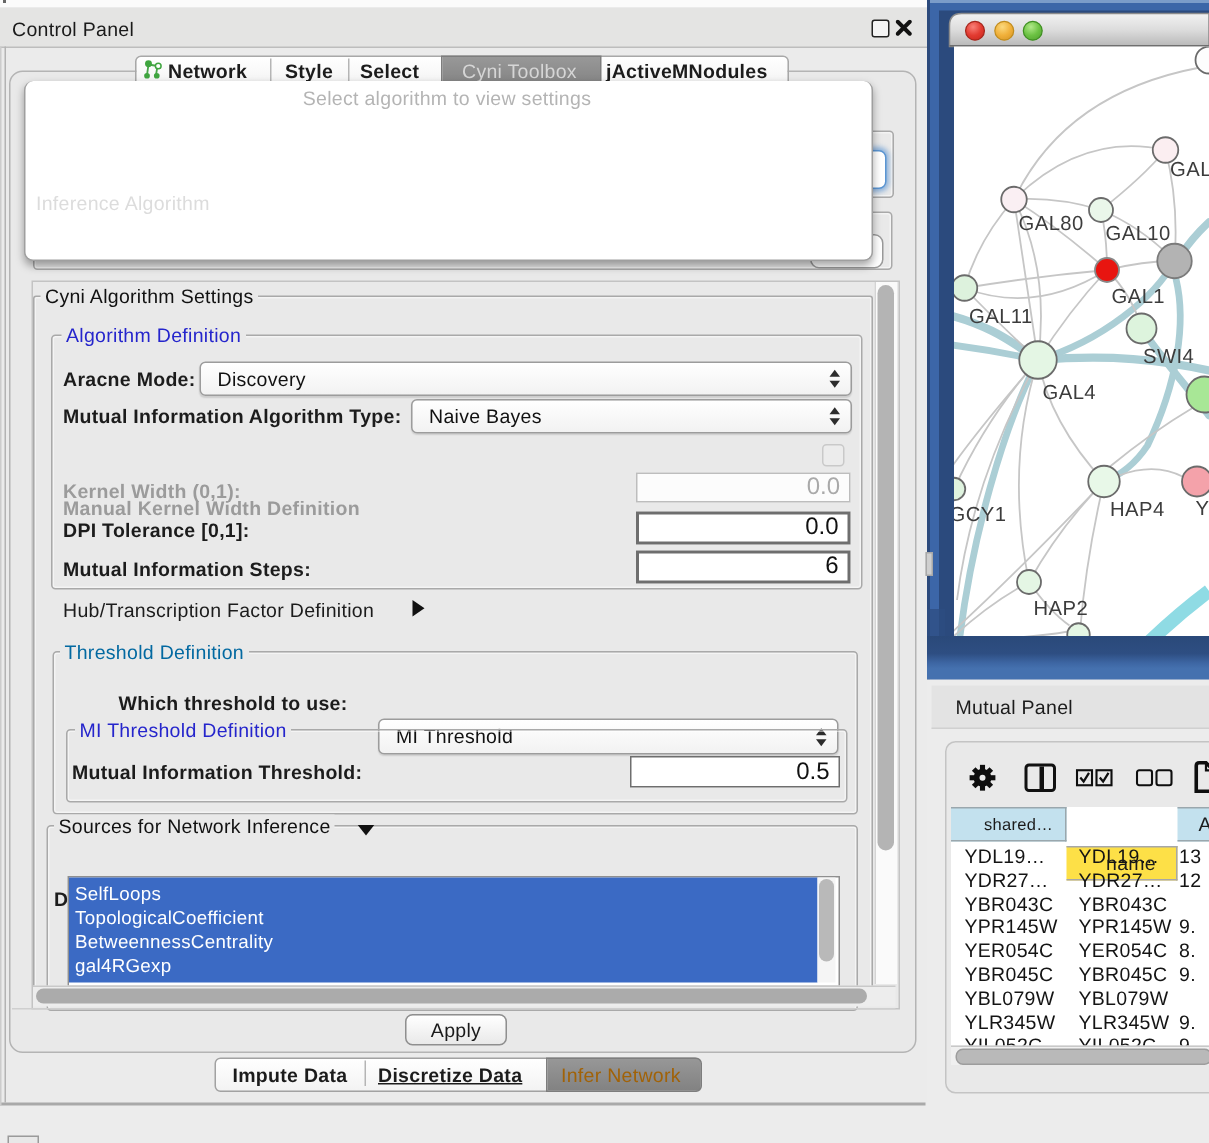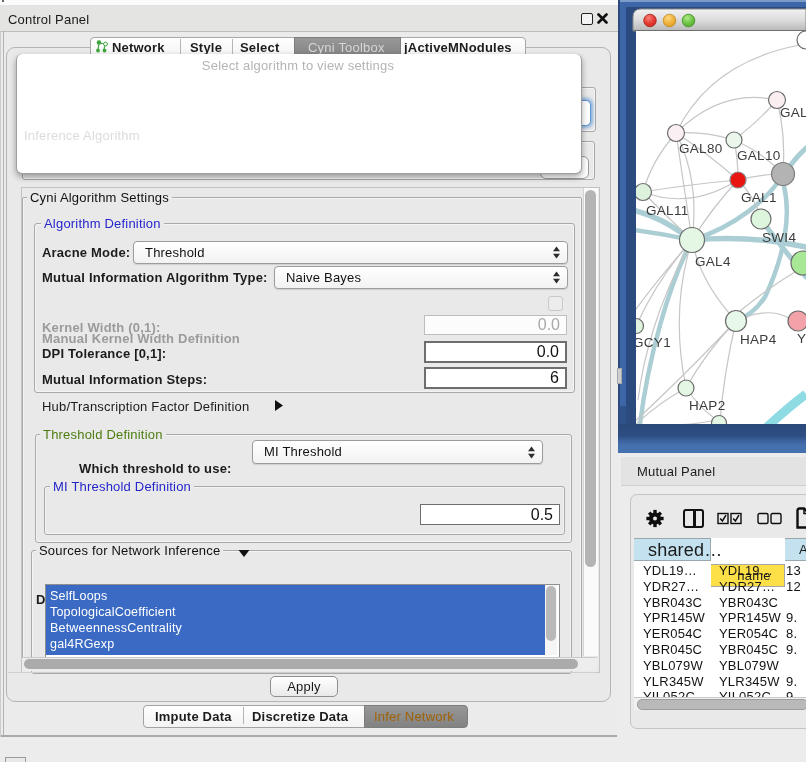--- a/index.html
+++ b/index.html
@@ -50,21 +50,21 @@
   <div class="abs" style="left:21px;top:187px;width:577px;height:484px;border:1px solid #c3c3c3;background:#e9e9e9;"></div>
 
   <div class="gb" style="left:22px;top:197px;width:558px;height:471px;border-radius:2px;"></div>
   <div class="gbl" style="left:27px;top:190px;color:#111;">Cyni Algorithm Settings</div>
 
   <div class="gb" style="left:34px;top:223px;width:539px;height:168px;"></div>
   <div class="gbl" style="left:41px;top:216px;color:#2525cc;">Algorithm Definition</div>
 
   <div class="abs lbl b" style="left:42px;top:245px;">Aracne Mode:</div>
   <div class="combo" style="left:133px;top:241px;width:433px;height:21px;">
-    <div class="ct">Threshold</div>
+    <div class="ct">Discovery</div>
     <svg class="abs" style="right:6px;top:4px" width="9" height="13" viewBox="0 0 9 13">
         <path d="M4.5 0.5 L8 5.2 L1 5.2 Z" fill="#2c2c2c"></path>
         <path d="M4.5 12.5 L8 7.8 L1 7.8 Z" fill="#2c2c2c"></path>
       </svg>
   </div>
 
   <div class="abs lbl b" style="left:42px;top:270px;">Mutual Information Algorithm Type:</div>
   <div class="combo" style="left:274px;top:266px;width:292px;height:21px;">
     <div class="ct">Naive Bayes</div>
     <svg class="abs" style="right:6px;top:4px" width="9" height="13" viewBox="0 0 9 13">
@@ -84,34 +84,35 @@
 
   <div class="abs lbl b" style="left:42px;top:372px;">Mutual Information Steps:</div>
   <div class="fld" style="left:424px;top:367px;width:133px;height:18px;line-height:18px;">6</div>
 
   <div class="abs lbl" style="left:42px;top:399px;">Hub/Transcription Factor Definition</div>
   <svg class="abs" style="left:274px;top:399px" width="10" height="13" viewBox="0 0 10 13">
     <path d="M1 1 L9 6.5 L1 12 Z" fill="#111"></path>
   </svg>
 
   <div class="gb" style="left:35px;top:434px;width:535px;height:107px;"></div>
-  <div class="gbl" style="left:40px;top:427px;color:#4d7c0f;">Threshold Definition</div>
+  <div class="gbl" style="left:40px;top:427px;color:#0369a1;">Threshold Definition</div>
 
   <div class="abs lbl b" style="left:79px;top:461px;">Which threshold to use:</div>
-  <div class="combo" style="left:252px;top:440px;width:289px;height:22px;">
+  <div class="combo" style="left:252px;top:479px;width:289px;height:22px;padding-left:16px;">
     <div class="ct">MI Threshold</div>
     <svg class="abs" style="right:6px;top:5px" width="9" height="13" viewBox="0 0 9 13">
         <path d="M4.5 0.5 L8 5.2 L1 5.2 Z" fill="#2c2c2c"></path>
         <path d="M4.5 12.5 L8 7.8 L1 7.8 Z" fill="#2c2c2c"></path>
       </svg>
   </div>
 
   <div class="gb" style="left:44px;top:486px;width:519px;height:47px;"></div>
   <div class="gbl" style="left:50px;top:479px;color:#2525cc;">MI Threshold Definition</div>
 
+  <div class="abs lbl b" style="left:48px;top:507px;">Mutual Information Threshold:</div>
   <div class="fld" style="left:420px;top:504px;width:132px;height:19px;border-width:1.5px;line-height:19px;">0.5</div>
 
   <div class="gb" style="left:31px;top:550px;width:539px;height:122px;"></div>
   <div class="gbl" style="left:36px;top:543px;color:#111;">Sources for Network Inference</div>
   <svg class="abs" style="left:238px;top:549px" width="12" height="9" viewBox="0 0 12 9">
     <path d="M0.5 1 L11.5 1 L6 8 Z" fill="#111"></path>
   </svg>
 
   <div class="abs lbl b" style="left:36px;top:592px;">Data Attributes</div>
 
@@ -130,21 +131,21 @@
   <div class="abs" style="left:583px;top:188px;width:14px;height:468px;background:#fafafa;border-left:1px solid #d4d4d4;"></div>
   <div class="abs" style="left:585px;top:190px;width:11px;height:377px;background:#b4b4b4;border-radius:6px;"></div>
 
   <div class="abs" style="left:8px;top:672px;width:589px;height:1px;background:#cfcfcf;"></div>
   <div class="abs" style="left:270px;top:676px;width:66px;height:19px;border:1px solid #8f8f8f;border-radius:5px;background:linear-gradient(#ffffff,#e9e9e9);text-align:center;font-size:13px;color:#1a1a1a;line-height:19px;letter-spacing:.2px;">Apply</div>
 
   <div class="abs" style="left:143px;top:705px;width:322px;height:21px;border:1px solid #a2a2a2;border-radius:4px;background:linear-gradient(#ffffff,#f3f3f3);"></div>
   <div class="abs" style="left:364px;top:705px;width:102px;height:21px;border:1px solid #7d7d7d;border-radius:0 4px 4px 0;background:linear-gradient(#979797,#828282);"></div>
   <div class="abs" style="left:243px;top:707px;width:1px;height:17px;background:#b5b5b5;"></div>
   <div class="abs lbl b" style="left:155px;top:709px;">Impute Data</div>
-  <div class="abs lbl b" style="left:252px;top:709px;">Discretize Data</div>
+  <div class="abs lbl b" style="left:252px;top:709px;text-decoration:underline;">Discretize Data</div>
   <div class="abs lbl" style="left:374px;top:709px;color:#a16207;">Infer Network</div>
 
   <div class="abs" style="left:90px;top:37px;width:434px;height:19px;border:1px solid #a8a8a8;border-radius:4px;background:linear-gradient(#ffffff,#f3f3f3);"></div>
   <div class="abs" style="left:294px;top:37px;width:105px;height:19px;border:1px solid #7d7d7d;background:linear-gradient(#989898,#838383);"></div>
   <div class="abs" style="left:180px;top:39px;width:1px;height:15px;background:#b5b5b5;"></div>
   <div class="abs" style="left:232px;top:39px;width:1px;height:15px;background:#b5b5b5;"></div>
   <svg class="abs" style="left:95px;top:39px" width="14" height="15" viewBox="0 0 14 15">
     <path d="M4 4 L10 5 M4 4 L3 11 M10 5 L9 11" stroke="#4aa54a" stroke-width="1.2" fill="none"></path>
     <circle cx="4" cy="3.5" r="2.3" fill="#3fa53f"></circle>
     <circle cx="10.5" cy="5" r="1.9" fill="#fff" stroke="#3fa53f" stroke-width="1"></circle>
@@ -328,21 +329,21 @@
   <rect x="14" y="1.5" width="10" height="10" rx="1.5" fill="none" stroke="#0e0e0e" stroke-width="1.4"></rect>
 </svg>
 
 <svg class="abs" style="left:796px;top:507px" width="10" height="22" viewBox="0 0 10 22">
   <path d="M1.5 3.5 Q1.5 1.5 3.5 1.5 L8 1.5 L13 6.5 L13 20.5 L1.5 20.5 Z" fill="#e9e9e9" stroke="#0e0e0e" stroke-width="2.4"></path>
   <path d="M8 2 L8 6.5 L12.5 6.5" fill="none" stroke="#0e0e0e" stroke-width="1.5"></path>
 </svg>
 
 <div class="abs" style="left:634px;top:538px;width:172px;height:159px;background:#fff;"></div>
 
-<div class="abs" style="left:634px;top:538px;width:77px;height:23px;background:#c3e1ee;border:1px solid #9aa7ad;border-width:1px 1px 1px 0;box-sizing:border-box;text-align:center;font-size:18px;color:#1a1a1a;line-height:22px;letter-spacing:.2px;padding-left:14px;">shared…</div>
+<div class="abs" style="left:634px;top:538px;width:77px;height:23px;background:#c3e1ee;border:1px solid #9aa7ad;border-width:1px 1px 1px 0;box-sizing:border-box;text-align:center;font-size:11px;color:#1a1a1a;line-height:22px;letter-spacing:.2px;padding-left:14px;">shared…</div>
 <div class="abs" style="left:711px;top:564px;width:74px;height:23px;background:#fde047;border:1px solid #a7a7a7;border-width:1px 1px 1px 0;box-sizing:border-box;text-align:center;font-size:13px;color:#1a1a1a;line-height:22px;letter-spacing:.2px;padding-left:13px;">name</div>
 <div class="abs" style="left:785px;top:538px;width:21px;height:23px;background:#c3e1ee;border:1px solid #9aa7ad;border-width:1px 0 1px 0;box-sizing:border-box;font-size:13px;color:#1a1a1a;line-height:22px;padding-left:14px;overflow:hidden;">A</div>
 
 <div class="abs" style="left:643px;top:563px;font-size:13px;line-height:15.8px;color:#141414;letter-spacing:.2px;">
   YDL19…<br>YDR27…<br>YBR043C<br>YPR145W<br>YER054C<br>YBR045C<br>YBL079W<br>YLR345W<br>YIL052C
 </div>
 <div class="abs" style="left:719px;top:563px;font-size:13px;line-height:15.8px;color:#141414;letter-spacing:.2px;">
   YDL19…<br>YDR27…<br>YBR043C<br>YPR145W<br>YER054C<br>YBR045C<br>YBL079W<br>YLR345W<br>YIL052C
 </div>
 <div class="abs" style="left:786px;top:563px;font-size:13px;line-height:15.8px;color:#141414;letter-spacing:.2px;">

